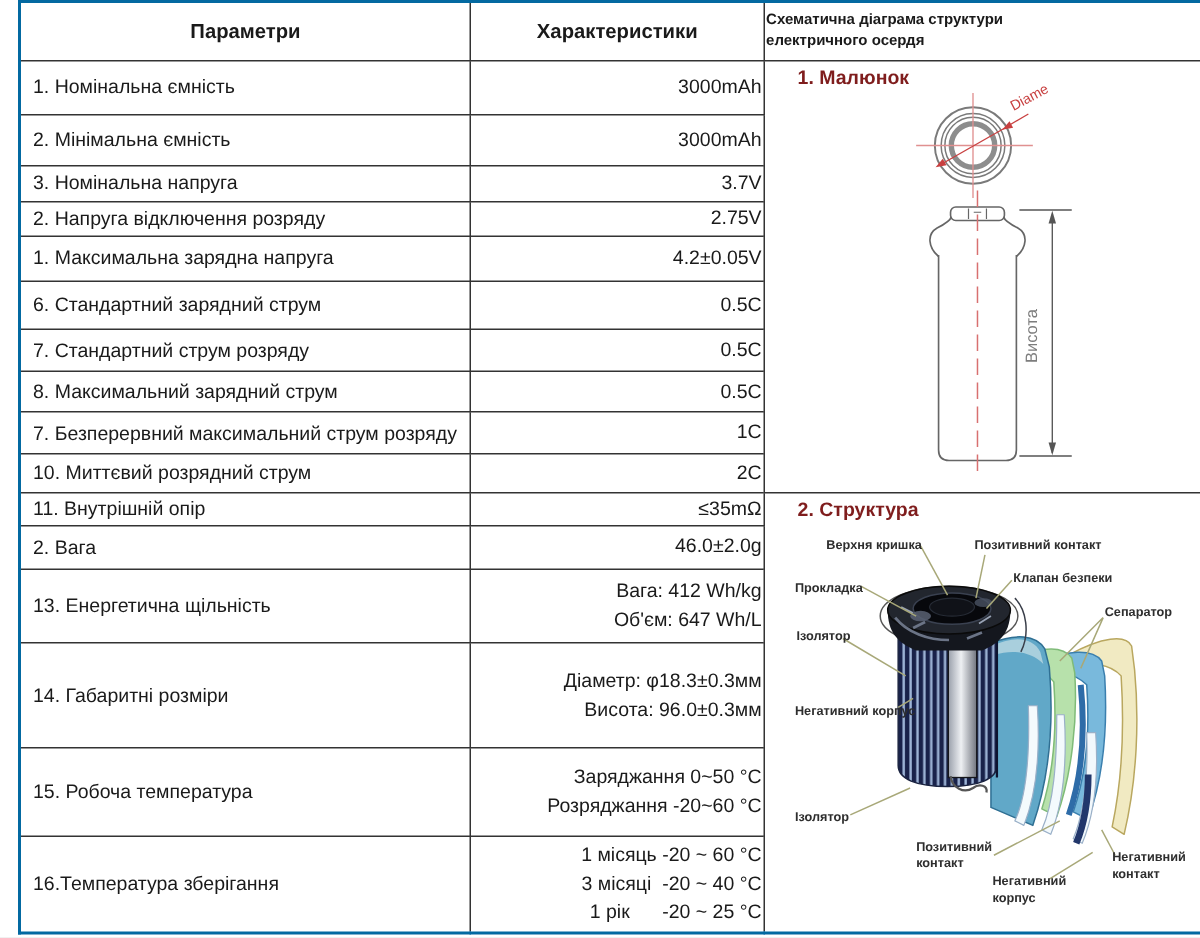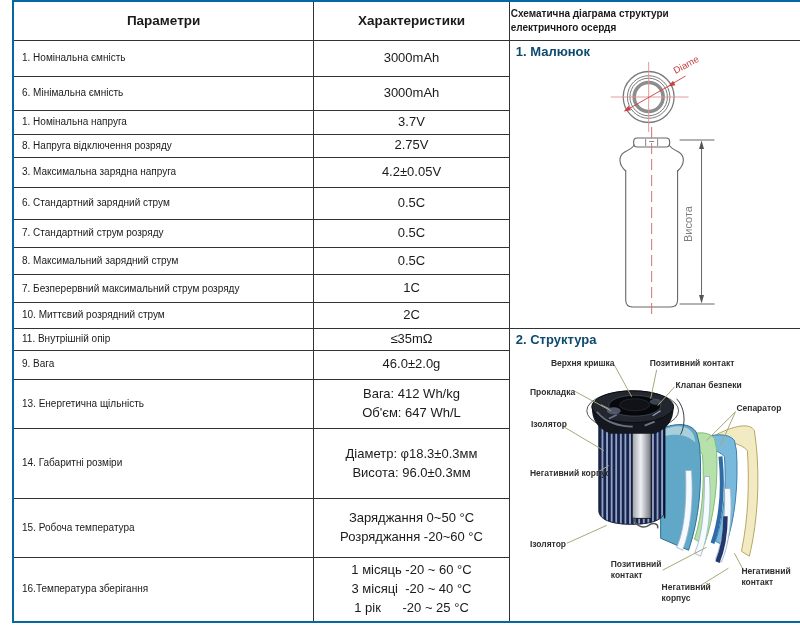--- a/index.html
+++ b/index.html
@@ -2,30 +2,30 @@
 <html><head>
 <meta charset="utf-8">
 <style>
   html,body{margin:0;padding:0;background:#e8e8e8;}
   .page{width:800px;height:625px;background:#fff;position:relative;
         font-family:"Liberation Sans","DejaVu Sans",sans-serif;color:#1a1a1a;}
   table.spec{border-collapse:collapse;table-layout:fixed;width:800px;height:440px;
              border:2px solid #0369a1;margin-left:12px;}
   table.spec td,table.spec th{border:1px solid #333;overflow:hidden;}
   th.colh{font-weight:bold;font-size:13.5px;text-align:center;vertical-align:middle;}
-  td.p{font-size:10px;text-align:left;vertical-align:middle;padding:0 4px 0 8px;line-height:1.25;}
-  td.v{font-size:13px;text-align:center;vertical-align:middle;white-space:pre;line-height:1.45;}
+  td.p{font-size:13px;text-align:left;vertical-align:middle;padding:0 4px 0 8px;line-height:1.25;}
+  td.v{font-size:13px;text-align:right;vertical-align:middle;white-space:pre;line-height:1.45;}
   td.ptitle{font-weight:bold;font-size:10px;vertical-align:middle;
             white-space:pre-line;line-height:1.35;}
   td.fig{padding:0;vertical-align:top;}
   .fw{position:relative;width:100%;}
   .fw1{height:287px;}
   .fw2{height:292px;}
   .figsvg{position:absolute;left:0;top:0;width:100%;height:100%;display:block;}
-  .sect{position:absolute;top:3px;left:6px;font-weight:bold;font-size:13px;color:#0c4a6e;z-index:2;}
+  .sect{position:absolute;top:3px;left:22px;font-weight:bold;font-size:13px;color:#7f1d1d;z-index:2;}
   svg text.slab{font-family:"Liberation Sans","DejaVu Sans",sans-serif;font-weight:bold;
                 font-size:8.5px;fill:#2e2e2e;}
   svg text.red{font-family:"Liberation Sans","DejaVu Sans",sans-serif;font-size:9.5px;fill:#c84040;}
   svg text.dim{font-family:"Liberation Sans","DejaVu Sans",sans-serif;font-size:11px;fill:#7d7d7d;}
 </style>
 </head>
 <body>
 
 <div class="page">
 <table class="spec">
@@ -87,33 +87,33 @@
             <line x1="689" y1="143" x2="689" y2="302"></line>
             <polygon points="689,140.5 686.5,149 691.5,149" stroke="none"></polygon>
             <polygon points="689,303.5 686.5,295 691.5,295" stroke="none"></polygon>
           </g>
           <text class="dim" x="679" y="224" text-anchor="middle" transform="rotate(-90 679 224)">Висота</text>
         </svg>
       </div>
     </td>
   </tr>
   <tr style="height:34px">
-    <td class="p">6. Мінімальна ємність</td>
+    <td class="p">2. Мінімальна ємність</td>
     <td class="v">3000mAh</td>
   </tr>
   <tr style="height:24px">
-    <td class="p">1. Номінальна напруга</td>
+    <td class="p">3. Номінальна напруга</td>
     <td class="v">3.7V</td>
   </tr>
   <tr style="height:23px">
-    <td class="p">8. Напруга відключення розряду</td>
+    <td class="p">2. Напруга відключення розряду</td>
     <td class="v">2.75V</td>
   </tr>
   <tr style="height:30px">
-    <td class="p">3. Максимальна зарядна напруга</td>
+    <td class="p">1. Максимальна зарядна напруга</td>
     <td class="v">4.2±0.05V</td>
   </tr>
   <tr style="height:32px">
     <td class="p">6. Стандартний зарядний струм</td>
     <td class="v">0.5C</td>
   </tr>
   <tr style="height:28px">
     <td class="p">7. Стандартний струм розряду</td>
     <td class="v">0.5C</td>
   </tr>
@@ -208,21 +208,21 @@
           <text class="slab" x="598" y="580">контакт</text>
           <text class="slab" x="649" y="592">Негативний</text>
           <text class="slab" x="649" y="603">корпус</text>
           <text class="slab" x="729" y="576">Негативний</text>
           <text class="slab" x="729" y="587">контакт</text>
         </svg>
       </div>
     </td>
   </tr>
   <tr style="height:29px">
-    <td class="p">9. Вага</td>
+    <td class="p">2. Вага</td>
     <td class="v">46.0±2.0g</td>
   </tr>
   <tr style="height:49px">
     <td class="p">13. Енергетична щільність</td>
     <td class="v">Вага: 412 Wh/kg
 Об'єм: 647 Wh/L</td>
   </tr>
   <tr style="height:70px">
     <td class="p">14. Габаритні розміри</td>
     <td class="v">Діаметр: φ18.3±0.3мм

